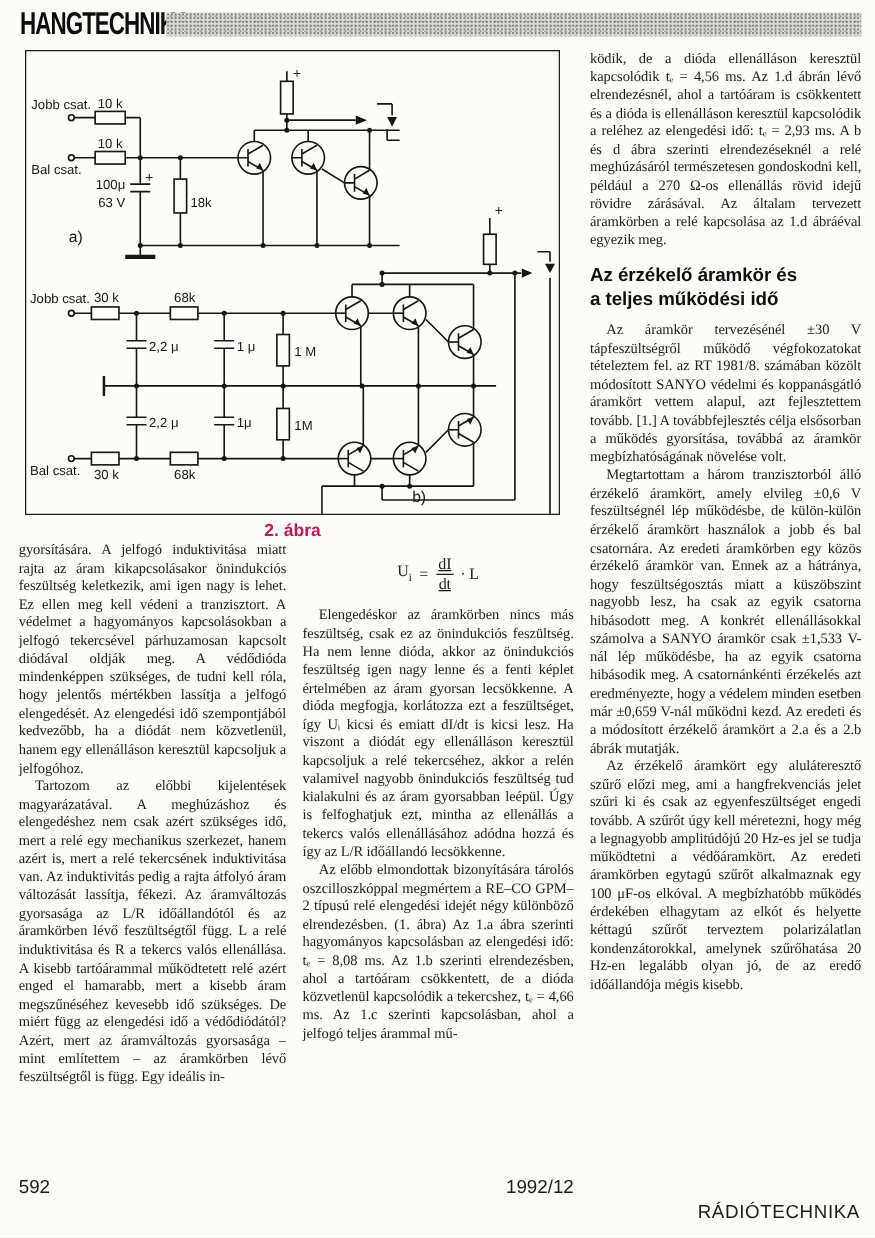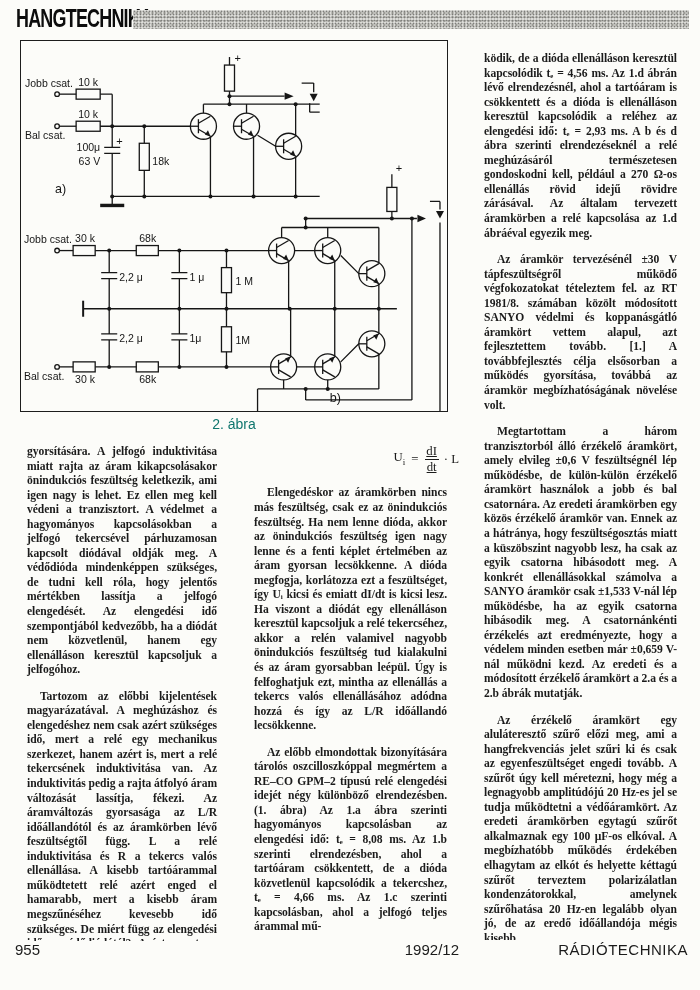--- a/index.html
+++ b/index.html
@@ -26,60 +26,60 @@
   }
   
   .figure-frame{
     position:absolute;left:20px;top:40px;width:428px;height:372px;
     border:1.6px solid #1d1d1d;box-sizing:border-box;background:#fcfcf9;
   }
   .figure-frame svg{display:block;width:100%;height:100%;}
   .figure-caption{
     position:absolute;left:20px;top:416px;width:428px;text-align:center;
     font-family:"Liberation Sans","DejaVu Sans",sans-serif;
-    font-weight:normal;font-size:14px;color:#0f766e;
+    font-weight:bold;font-size:14px;color:#be185d;
   }
   .svgtxt{font-family:"Liberation Sans","DejaVu Sans",sans-serif;font-size:10.5px;fill:#161616;stroke:none;}
   .svgtag{font-family:"Liberation Sans","DejaVu Sans",sans-serif;font-size:12.5px;fill:#161616;stroke:none;}
   .svgplus{font-family:"Liberation Sans","DejaVu Sans",sans-serif;font-size:11px;fill:#161616;stroke:none;}
   
   .col{
     position:absolute;text-align:justify;
     font-size:11.6px;line-height:14.55px;letter-spacing:-0.05px;
     overflow:hidden;hyphens:auto;
   }
-  .col p{margin:12px;font-weight:bold;}
+  .col p{margin:0;}
   .col p.ind{text-indent:13px;}
   .col-left{left:15px;top:433px;width:214px;height:508px;}
   .col-mid{left:242px;top:433px;width:217px;height:508px;}
   .col-right{left:472px;top:40px;width:217px;height:900px;}
   .sec{
     font-family:"Liberation Sans","DejaVu Sans",sans-serif;
     font-weight:bold;font-size:15px;line-height:19px;
     margin:11px 0 8px 0;white-space:pre-line;text-align:left;color:#0f0f0f;
   }
   
   .formula{
-    display:flex;justify-content:flex-end;align-items:center;
+    display:flex;justify-content:center;align-items:center;
     margin:11px 0 11px 0;font-size:12.8px;
   }
   .formula .fvar sub{font-size:9px;}
   .formula .feq{margin:0 6px;}
   .formula .frac{display:inline-flex;flex-direction:column;align-items:center;line-height:1.15;margin-right:5px;text-decoration:underline;}
   .formula .frac .den{border-top:1.1px solid #1b1b1b;padding:0 2px;}
   .formula .frac .num{padding:0 2px;}
   
   .footer-left,.footer-center,.footer-right{
     position:absolute;top:941px;
     font-family:"Liberation Sans","DejaVu Sans",sans-serif;
     font-size:15px;color:#1b1b1b;
   }
   .footer-left{left:15px;}
   .footer-center{left:242px;width:217px;text-align:right;}
-  .footer-right{right:12px;letter-spacing:0.5px;}
+  .footer-right{right:12px;letter-spacing:0.5px;margin-top:20px;}
 </style>
 </head>
 <body>
 
 <div class="page">
 
   <div class="masthead-title">HANGTECHNIKA</div>
   <div class="masthead-bar"></div>
 
   <div class="figure-frame">
@@ -268,22 +268,24 @@
         <span class="den">dt</span>
       </span>
       <span class="ftail">· L</span>
     </div>
     <p class="ind">Elengedéskor az áramkörben nincs más feszültség, csak ez az önindukciós feszültség. Ha nem lenne dióda, akkor az önindukciós feszültség igen nagy lenne és a fenti képlet értelmében az áram gyorsan lecsökkenne. A dióda megfogja, korlátozza ezt a feszültséget, így Uᵢ kicsi és emiatt dI/dt is kicsi lesz. Ha viszont a diódát egy ellenálláson keresztül kapcsoljuk a relé tekercséhez, akkor a relén valamivel nagyobb önindukciós feszültség tud kialakulni és az áram gyorsabban leépül. Úgy is felfoghatjuk ezt, mintha az ellenállás a tekercs valós ellenállásához adódna hozzá és így az L/R időállandó lecsökkenne.</p>
     <p class="ind">Az előbb elmondottak bizonyítására tárolós oszcilloszkóppal megmértem a RE–CO GPM–2 típusú relé elengedési idejét négy különböző elrendezésben. (1. ábra) Az 1.a ábra szerinti hagyományos kapcsolásban az elengedési idő: tₑ = 8,08 ms. Az 1.b szerinti elrendezésben, ahol a tartóáram csökkentett, de a dióda közvetlenül kapcsolódik a tekercshez, tₑ = 4,66 ms. Az 1.c szerinti kapcsolásban, ahol a jelfogó teljes árammal mű-</p>
   </div>
 
   <div class="col col-right">
     <p>ködik, de a dióda ellenálláson keresztül kapcsolódik tₑ = 4,56 ms. Az 1.d ábrán lévő elrendezésnél, ahol a tartóáram is csökkentett és a dióda is ellenálláson keresztül kapcsolódik a reléhez az elengedési idő: tₑ = 2,93 ms. A b és d ábra szerinti elrendezéseknél a relé meghúzásáról természetesen gondoskodni kell, például a 270 Ω-os ellenállás rövid idejű rövidre zárásával. Az általam tervezett áramkörben a relé kapcsolása az 1.d ábráéval egyezik meg.</p>
+    <h2 class="sec">Az érzékelő áramkör és
+a teljes működési idő</h2>
     <p class="ind">Az áramkör tervezésénél ±30 V tápfeszültségről működő végfokozatokat tételeztem fel. az RT 1981/8. számában közölt módosított SANYO védelmi és koppanásgátló áramkört vettem alapul, azt fejlesztettem tovább. [1.] A továbbfejlesztés célja elsősorban a működés gyorsítása, továbbá az áramkör megbízhatóságának növelése volt.</p>
     <p class="ind">Megtartottam a három tranzisztorból álló érzékelő áramkört, amely elvileg ±0,6 V feszültségnél lép működésbe, de külön-külön érzékelő áramkört használok a jobb és bal csatornára. Az eredeti áramkörben egy közös érzékelő áramkör van. Ennek az a hátránya, hogy feszültségosztás miatt a küszöbszint nagyobb lesz, ha csak az egyik csatorna hibásodott meg. A konkrét ellenállásokkal számolva a SANYO áramkör csak ±1,533 V-nál lép működésbe, ha az egyik csatorna hibásodik meg. A csatornánkénti érzékelés azt eredményezte, hogy a védelem minden esetben már ±0,659 V-nál működni kezd. Az eredeti és a módosított érzékelő áramkört a 2.a és a 2.b ábrák mutatják.</p>
     <p class="ind">Az érzékelő áramkört egy aluláteresztő szűrő előzi meg, ami a hangfrekvenciás jelet szűri ki és csak az egyenfeszültséget engedi tovább. A szűrőt úgy kell méretezni, hogy még a legnagyobb amplitúdójú 20 Hz-es jel se tudja működtetni a védőáramkört. Az eredeti áramkörben egytagú szűrőt alkalmaznak egy 100 μF-os elkóval. A megbízhatóbb működés érdekében elhagytam az elkót és helyette kéttagú szűrőt terveztem polarizálatlan kondenzátorokkal, amelynek szűrőhatása 20 Hz-en legalább olyan jó, de az eredő időállandója mégis kisebb.</p>
   </div>
 
-  <div class="footer-left">955</div>
+  <div class="footer-left">592</div>
   <div class="footer-center">1992/12</div>
   <div class="footer-right">RÁDIÓTECHNIKA</div>
 
 </div>
 
 </body></html>

